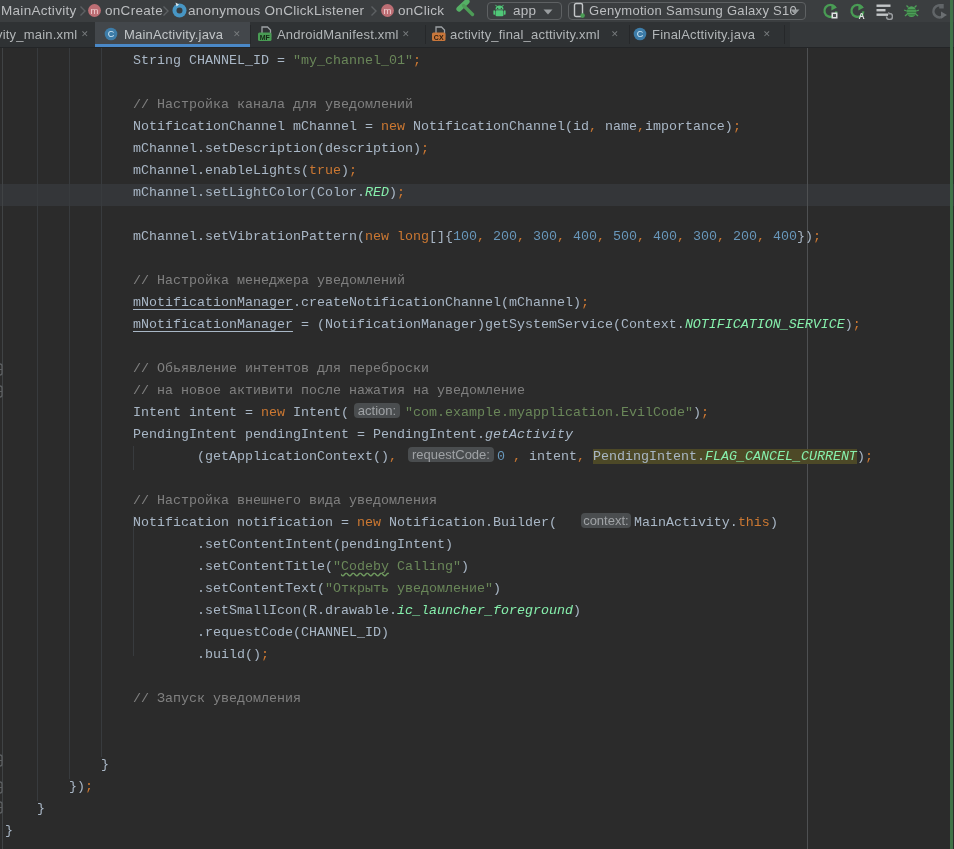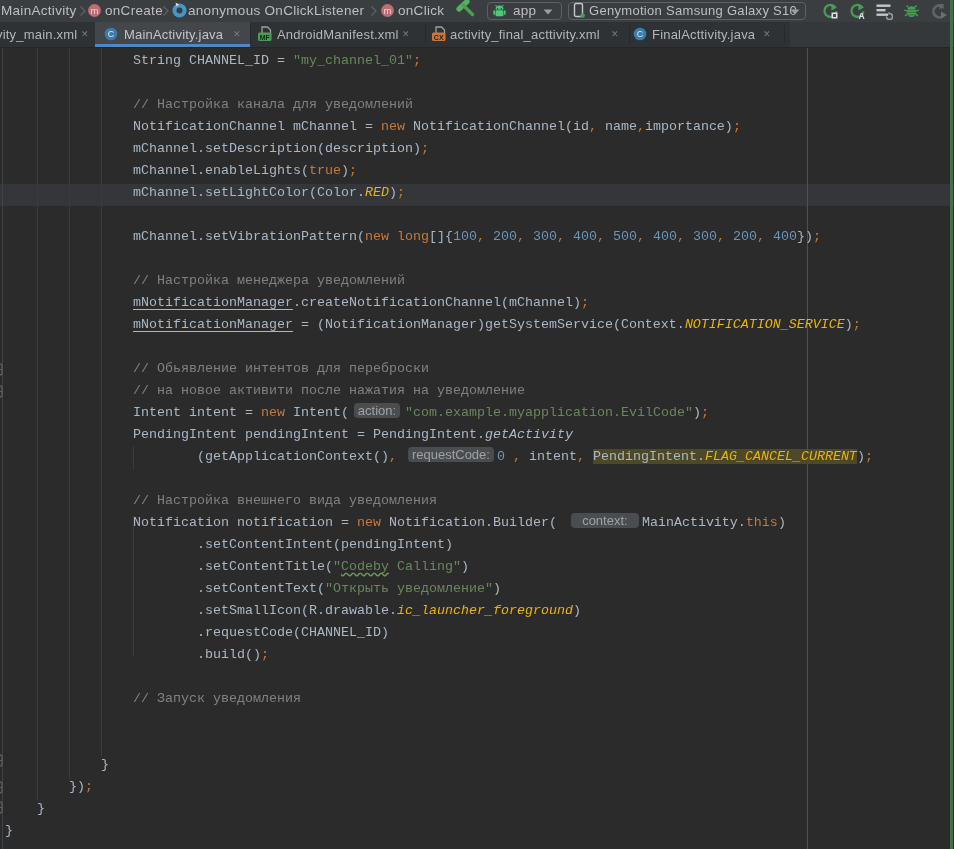--- a/index.html
+++ b/index.html
@@ -6,21 +6,21 @@
 #toolbar { position:absolute; left:0; top:0; width:954px; height:22px; background:#3b3e40; }
 #toolbar .bc { position:absolute; top:0; height:22px; line-height:22px; font-size:13.5px; letter-spacing:0.3px; color:#bcbec0; white-space:nowrap; }
 #tabs { position:absolute; left:0; top:22px; width:954px; height:26px; background:#2f3234; border-bottom:1px solid #232527; }
 #tabs .tt { position:absolute; top:0; height:25px; line-height:25px; font-size:13px; letter-spacing:0.2px; color:#b2b6b8; white-space:nowrap; }
 #tabs .x { position:absolute; font-size:9px; color:#787c7e; line-height:9px; }
 #seltab { position:absolute; left:95px; top:0; width:155px; height:25px; background:#43474b; }
 #selund { position:absolute; left:95px; top:22px; width:155px; height:3px; background:#4a88c7; }
 #editor { position:absolute; left:0; top:48px; width:954px; height:801px; background:#2b2b2b; }
 .ln { position:absolute; left:5px; height:22px; line-height:22px; font-family:"Liberation Mono",monospace; font-size:13.33px; color:#a9b7c6; white-space:pre; }
 .k { color:#cc7832; } .s { color:#6a8759; } .n { color:#6897bb;margin-top:44px; } .c { color:#808080;font-family:Liberation Mono, monospace; }
-.t { color:#eab308; font-style:italic; } .p { color:#cc7832; }
+.t { color:#86efac; font-style:italic; } .p { color:#cc7832; }
 .u { text-decoration:underline; text-underline-offset:3px; }
 .i { font-style:italic; }
 .w { text-decoration:underline wavy #6f9a5f; text-underline-offset:2px; }
 .h { display:inline-block; background:#4a4d4f; color:#9fa2a5; font-family:"Liberation Sans",sans-serif; font-size:13px; line-height:15px; height:15px; border-radius:4px; text-align:center; vertical-align:1px; }
 .box { background:#4d4927; }
 .vl { position:absolute; width:1px; }
 #caret { position:absolute; left:0; top:136px; width:954px; height:22px; background:#343639; }
 .combo { position:absolute; top:2px; height:18px; border:1px solid #5e6163; border-radius:4px; }
 </style></head><body>
 <div id="root">
@@ -42,21 +42,21 @@
 <div class="ln" style="top:178px">                mChannel.setVibrationPattern(<span class="k">new</span> <span class="k">long</span>[]{<span class="n">100</span><span class="p">,</span> <span class="n">200</span><span class="p">,</span> <span class="n">300</span><span class="p">,</span> <span class="n">400</span><span class="p">,</span> <span class="n">500</span><span class="p">,</span> <span class="n">400</span><span class="p">,</span> <span class="n">300</span><span class="p">,</span> <span class="n">200</span><span class="p">,</span> <span class="n">400</span>})<span class="p">;</span></div>
 <div class="ln" style="top:222px"><span class="c">                // Настройка менеджера уведомлений</span></div>
 <div class="ln" style="top:244px">                <span class="u">mNotificationManager</span>.createNotificationChannel(mChannel)<span class="p">;</span></div>
 <div class="ln" style="top:266px">                <span class="u">mNotificationManager</span> = (NotificationManager)getSystemService(Context.<span class="t">NOTIFICATION_SERVICE</span>)<span class="p">;</span></div>
 <div class="ln" style="top:310px"><span class="c">                // Обьявление интентов для переброски</span></div>
 <div class="ln" style="top:332px"><span class="c">                // на новое активити после нажатия на уведомление</span></div>
 <div class="ln" style="top:354px">                Intent intent = <span class="k">new</span> Intent(<span class="h" style="width:46px;margin-left:5px;margin-right:5px">action:</span><span class="s">"com.example.myapplication.EvilCode"</span>)<span class="p">;</span></div>
 <div class="ln" style="top:376px">                PendingIntent pendingIntent = PendingIntent.<span class="i">getActivity</span></div>
 <div class="ln" style="top:398px">                        (getApplicationContext()<span class="p">,</span> <span class="h" style="width:86px;margin-left:3px;margin-right:3px">requestCode:</span><span class="n">0</span> <span class="p">,</span> intent<span class="p">,</span> <span class="box">PendingIntent.<span class="t">FLAG_CANCEL_CURRENT</span></span>)<span class="p">;</span></div>
 <div class="ln" style="top:442px"><span class="c">                // Настройка внешнего вида уведомления</span></div>
-<div class="ln" style="top:464px">                Notification notification = <span class="k">new</span> Notification.Builder(<span class="h" style="width:68px;margin-left:14px;margin-right:3px">context:</span>MainActivity.<span class="k">this</span>)</div>
+<div class="ln" style="top:464px">                Notification notification = <span class="k">new</span> Notification.Builder(<span class="h" style="width:50px;margin-left:24px;margin-right:3px">context:</span>MainActivity.<span class="k">this</span>)</div>
 <div class="ln" style="top:486px">                        .setContentIntent(pendingIntent)</div>
 <div class="ln" style="top:508px">                        .setContentTitle(<span class="s">"</span><span class="s w">Codeby</span><span class="s"> Calling"</span>)</div>
 <div class="ln" style="top:530px">                        .setContentText(<span class="s">"Открыть уведомление"</span>)</div>
 <div class="ln" style="top:552px">                        .setSmallIcon(R.drawable.<span class="t">ic_launcher_foreground</span>)</div>
 <div class="ln" style="top:574px">                        .requestCode(CHANNEL_ID)</div>
 <div class="ln" style="top:596px">                        .build()<span class="p">;</span></div>
 <div class="ln" style="top:640px"><span class="c">                // Запуск уведомления</span></div>
 <div class="ln" style="top:706px">            }</div>
 <div class="ln" style="top:728px">        })<span class="p">;</span></div>
 <div class="ln" style="top:750px">    }</div>

